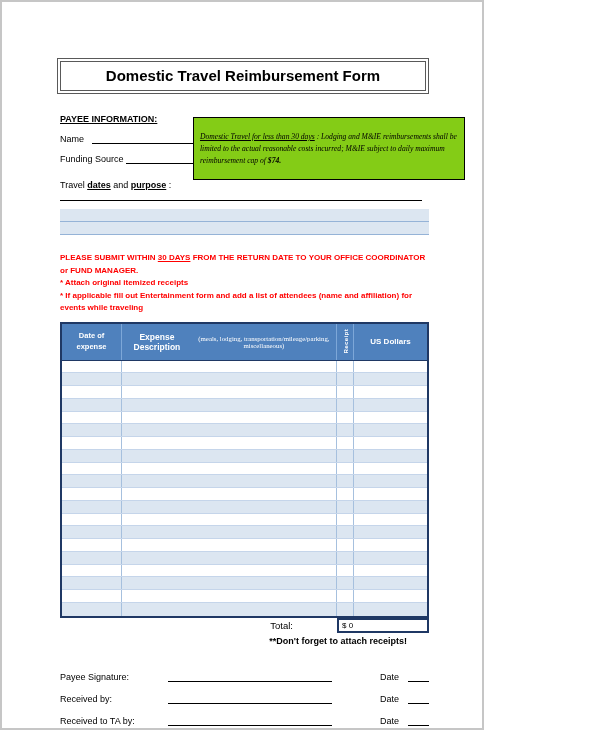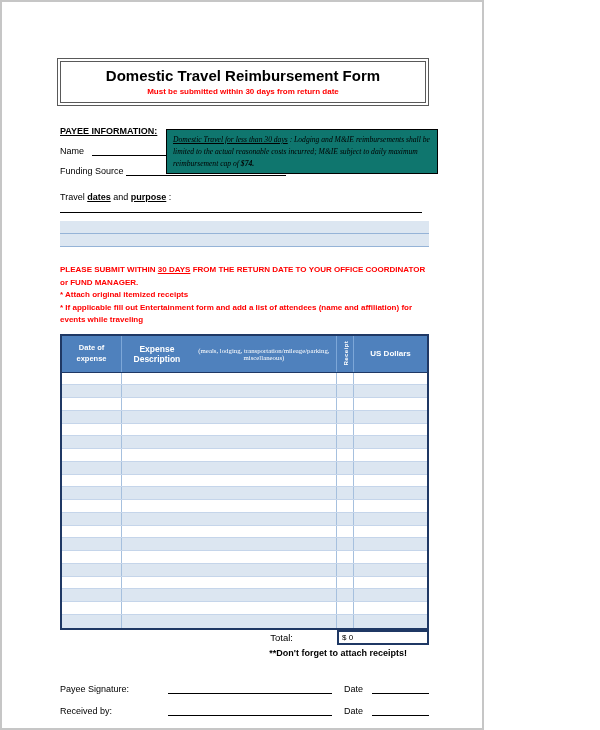--- a/index.html
+++ b/index.html
@@ -13,31 +13,31 @@
     color: #000;
     overflow: hidden;
   }
   
   .title-box { margin: 56px 53px 0 55px; border: 1px solid #595959; padding: 2px; }
   .title-box-inner { border: 1px solid #595959; text-align: center; padding: 5px 4px 6px; }
   .form-title { font-size: 15px; font-weight: bold; }
   .form-subtitle { font-size: 8px; font-weight: bold; color: #ff0000; margin-top: 3px; }
 
   
-  .payee { position: relative; margin: 20px 44px 0 58px; height: 56px; }
+  .payee { position: relative; margin: 20px 17px 0 58px; height: 56px; }
   .payee-heading { font-size: 9px; font-weight: bold; text-decoration: underline; }
   .field-row { display: flex; align-items: flex-end; margin-top: 9px; font-size: 9px; width: 230px; }
   .fill-line { border-bottom: 1px solid #000; height: 10px; }
   .name-line { width: 190px; margin-left: 8px; }
   .funding-line { width: 160px; margin-left: 2px; }
   .notice-box {
     position: absolute; top: 3px; right: 0; width: 258px;
-    border: 1px solid #000; padding: 4px 6px;
+    border: 1px solid #000; padding: 13px 6px;
     font-family: "Liberation Serif", serif; font-style: italic;
-    font-size: 7.6px; line-height: 1.55; background: #0f766e;
+    font-size: 7.6px; line-height: 1.55; background: #84cc16;
   }
   .notice-underline { text-decoration: underline; }
   .notice-amount { font-weight: bold; }
 
   
   .travel-row { margin: 10px 53px 0 58px; font-size: 9px; }
   .bu { font-weight: bold; text-decoration: underline; }
   .travel-line { display: inline-block; width: 362px; height: 10px; border-bottom: 1px solid #000; }
   .shaded-line {
     margin: 0 53px 0 58px; height: 12px;
@@ -88,32 +88,31 @@
     font-size: 8px; padding: 0 3px; display: flex; align-items: center;
   }
   .footnote { margin: 2px 53px 0 58px; text-align: right; padding-right: 22px; font-size: 9px; font-weight: bold; }
 
   
   .sigs { margin: 22px 53px 0 58px; }
   .sig-row { display: flex; align-items: flex-end; height: 14px; margin-bottom: 8px; font-size: 9px; }
   .sig-label { width: 108px; }
   .sig-line { width: 164px; border-bottom: 1px solid #000; height: 12px; }
   .sig-gap { width: 12px; }
-  .date-label { width: 28px; }
+  .date-label { width: 28px; margin-left: 36px; }
   .date-line { flex: 1; border-bottom: 1px solid #000; height: 12px; }
 </style>
 </head>
 <body>
 
 <div class="page">
 
   <div class="title-box">
     <div class="title-box-inner">
       <div class="form-title">Domestic Travel Reimbursement Form</div>
-      <div class="form-subtitle">Must be submitted within 30 days from return date</div>
     </div>
   </div>
 
   <div class="payee">
     <div class="payee-heading">PAYEE INFORMATION:</div>
     <div class="field-row">
       <span>Name</span>
       <span class="fill-line name-line"></span>
     </div>
     <div class="field-row">

